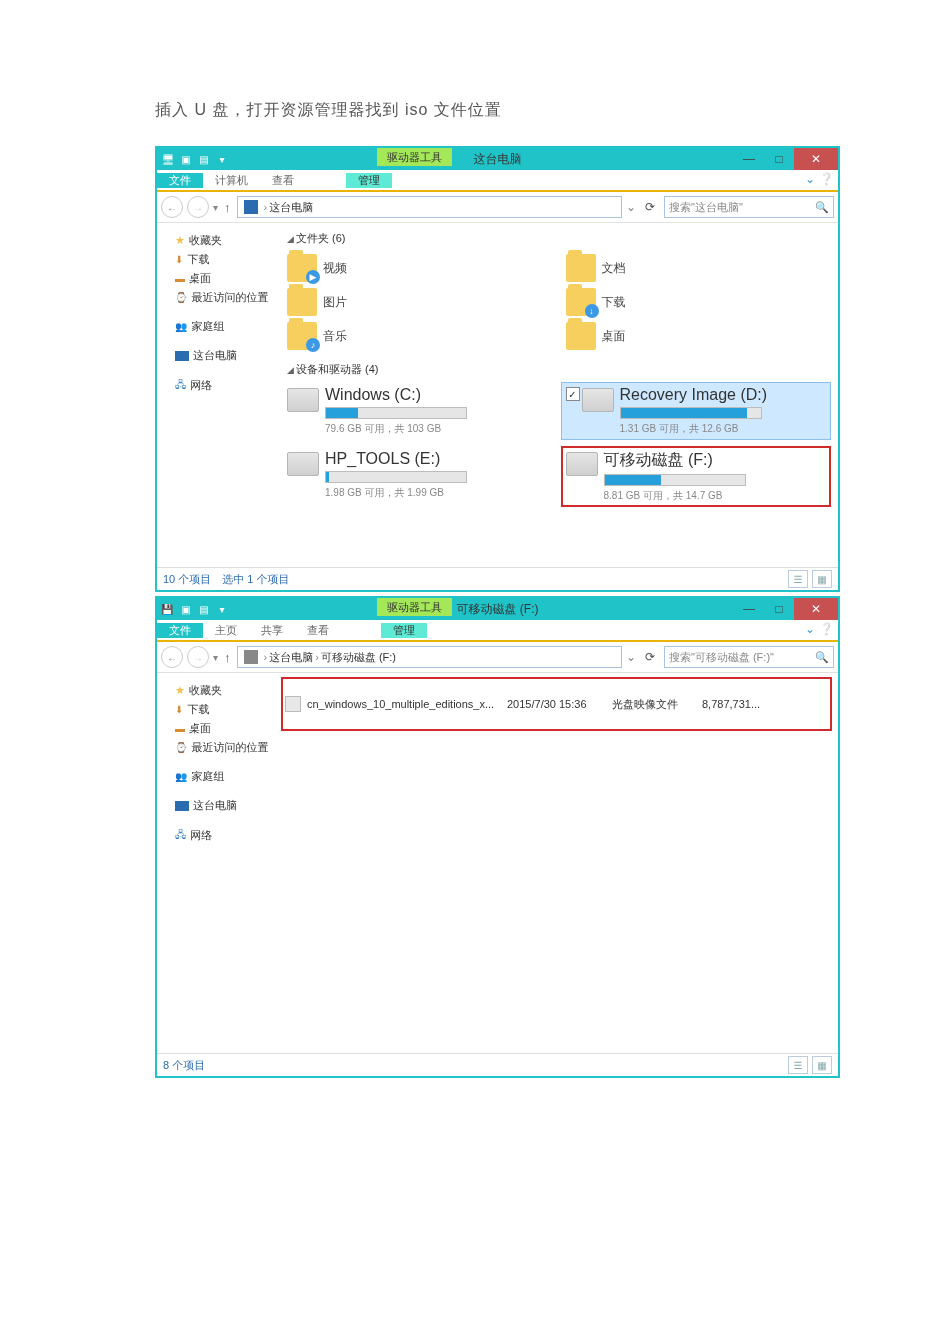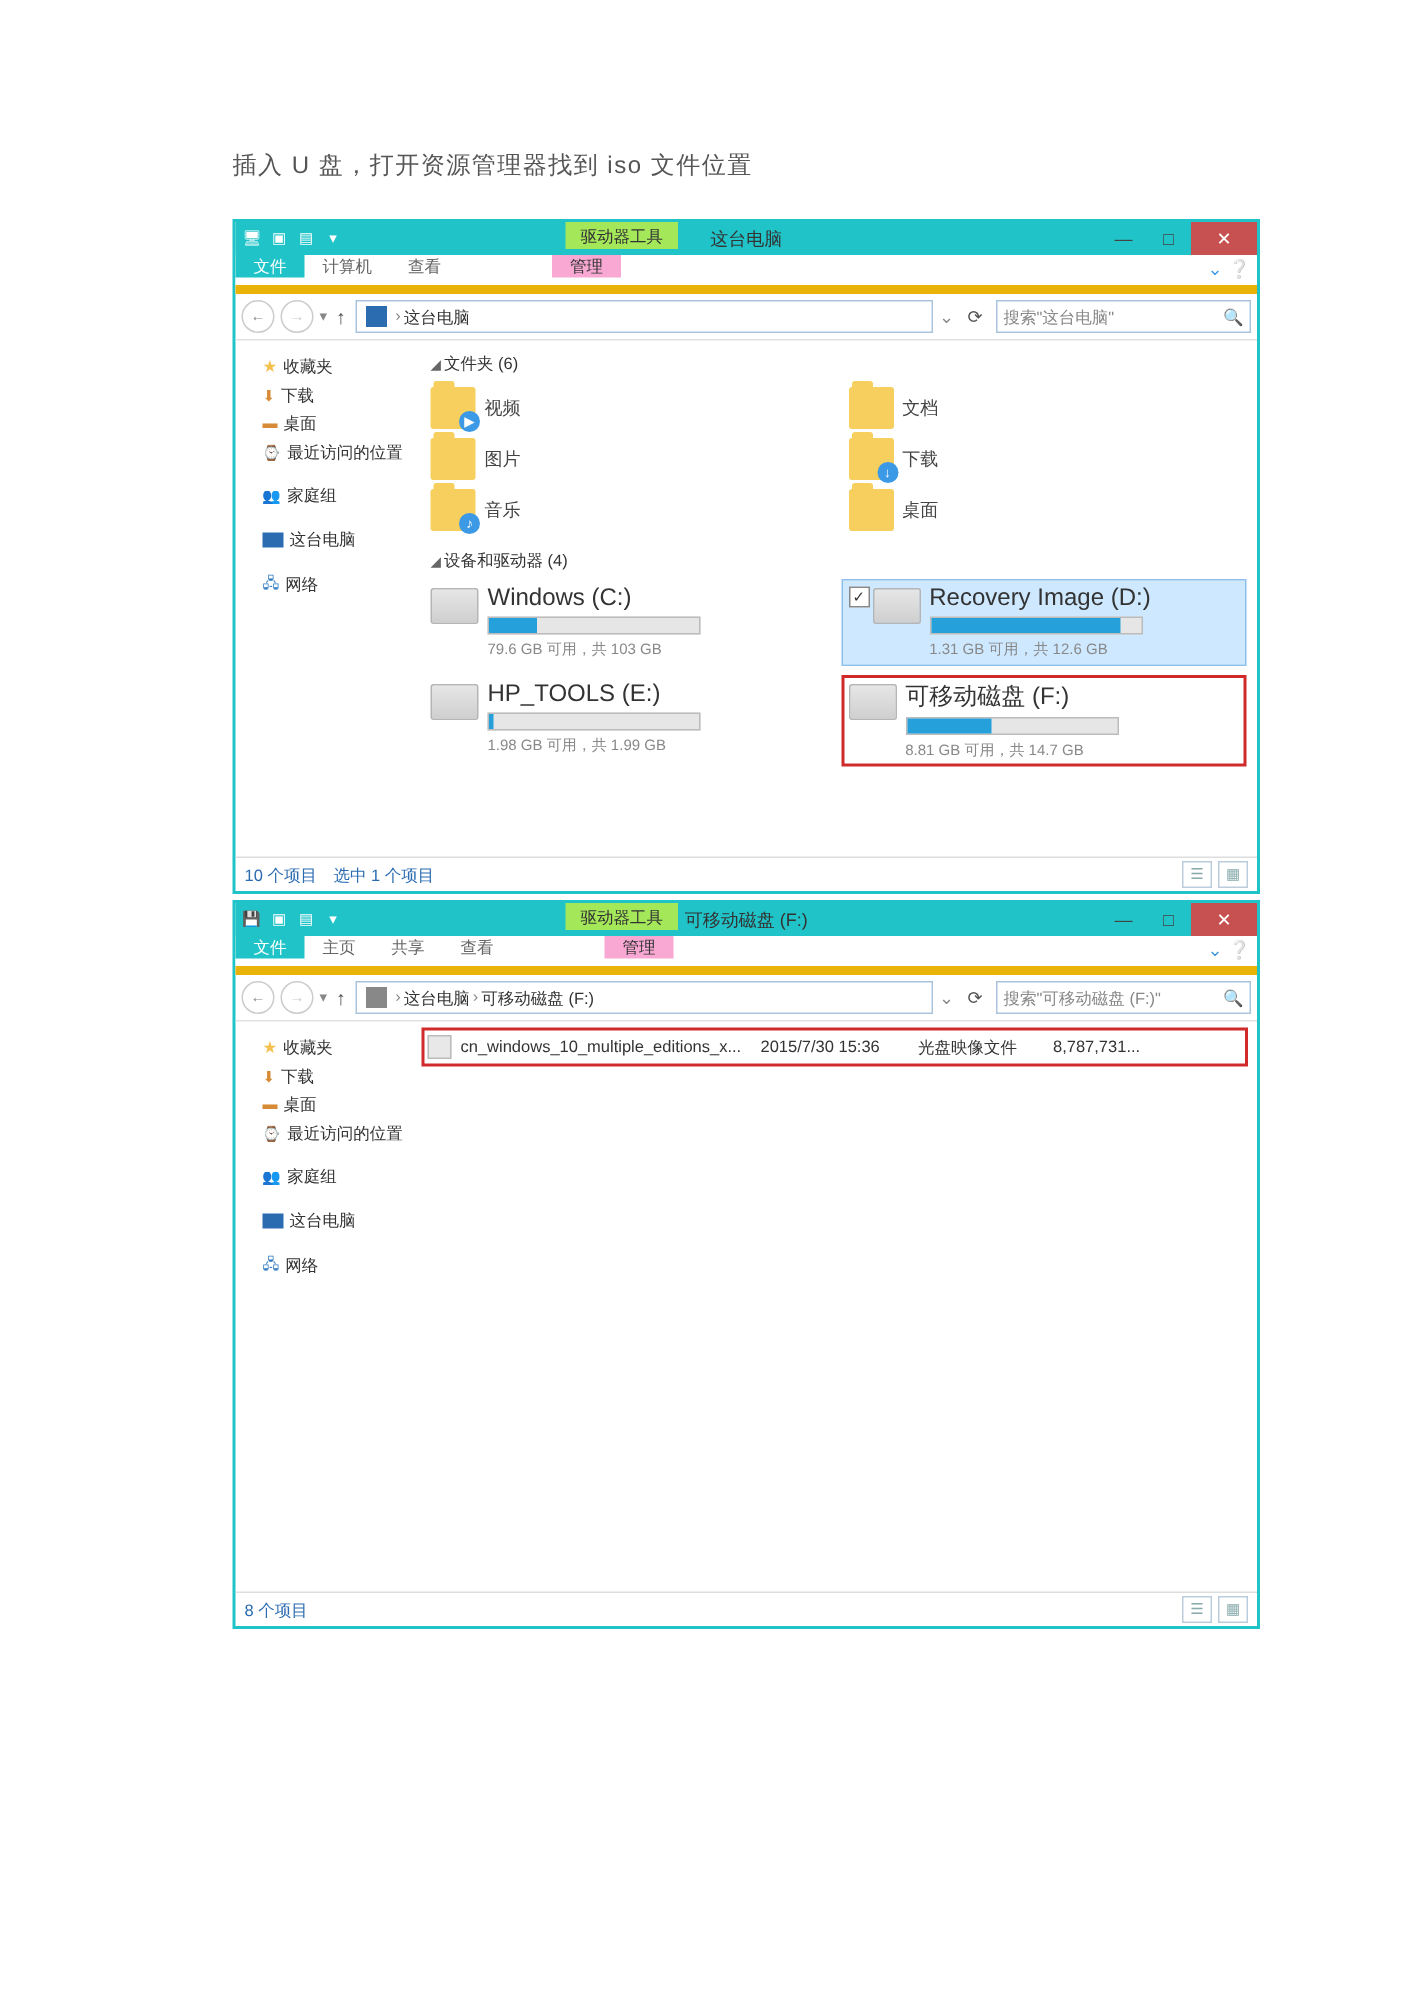--- a/index.html
+++ b/index.html
@@ -7,24 +7,24 @@
 .instruction{font-size:16px;color:#555;margin:0 0 25px 155px;letter-spacing:1px}
 .win{width:685px;margin-left:155px;border:2px solid #20c4c8;background:#fff;box-sizing:border-box;margin-bottom:4px}
 .titlebar{height:22px;background:#20c4c8;display:flex;align-items:center;padding:0 0 0 4px;position:relative}
 .qat{display:flex;align-items:center;gap:4px}
 .qat .ic{width:14px;height:14px;display:inline-flex;align-items:center;justify-content:center;font-size:10px;color:#fff}
 .titlebar .wtitle{position:absolute;left:50%;transform:translateX(-50%);color:#333;font-size:12px}
 .titlebar .tool-tab{position:absolute;left:220px;top:0;height:18px;display:flex;align-items:center;padding:0 10px;background:#a4e85a;color:#333;font-size:11px}
 .winbtns{position:absolute;right:0;top:0;display:flex}
 .winbtn{width:30px;height:22px;display:inline-flex;align-items:center;justify-content:center;color:#444;font-size:12px}
 .winbtn.close{width:44px;background:#c75050;color:#fff}
-.ribbon{height:20px;border-bottom:6px solid #eab308;display:flex;align-items:flex-start;position:relative;background:#fff}
+.ribbon{height:20px;border-bottom:2px solid #eab308;display:flex;align-items:center;position:relative;background:#fff}
 .ribbon .tab{padding:0 12px;display:flex;align-items:center;font-size:11px;color:#666}
 .ribbon .tab.file{background:#20c4c8;color:#fff}
-.ribbon .tab.mgr{background:#f9a8d4;color:#333;margin-left:62px}
+.ribbon .tab.mgr{background:#5eead4;color:#333;margin-left:40px}
 .ribbon .right{position:absolute;right:4px;top:2px;display:flex;align-items:center;gap:4px;color:#3c99e6;font-size:12px}
 .addr{height:26px;border-bottom:1px solid #e1e1e1;display:flex;align-items:center;padding:2px 4px;gap:4px}
 .navbtn{width:20px;height:20px;border:1px solid #ccc;border-radius:50%;display:inline-flex;align-items:center;justify-content:center;color:#888;font-size:10px}
 .navbtn.dis{color:#ccc}
 .up{color:#555;font-size:13px;padding:0 2px}
 .bc{flex:1;height:20px;border:1px solid #aac4de;display:flex;align-items:center;padding:0 6px;font-size:11px;color:#333;background:#fff}
 .bc .bc-icon{width:14px;height:14px;background:#2b6cb0;margin-right:4px}
 .bc .sep{color:#888;margin:0 2px}
 .refresh{width:20px;text-align:center;color:#555}
 .search{width:160px;height:20px;border:1px solid #aac4de;display:flex;align-items:center;justify-content:space-between;padding:0 4px;font-size:11px;color:#888}
@@ -58,21 +58,21 @@
 .drive .bar .fill{position:absolute;left:0;top:0;bottom:0;background:#26a0da}
 .drive .dfree{font-size:10px;color:#888}
 .drive .chk{width:12px;height:12px;border:1px solid #888;background:#fff;display:inline-flex;align-items:center;justify-content:center;font-size:10px;color:#333;position:absolute;left:4px;top:4px}
 .highlight-red{outline:2px solid #d02a2a;outline-offset:-1px}
 .status{height:22px;border-top:1px solid #ddd;display:flex;align-items:center;justify-content:space-between;padding:0 6px;font-size:11px;color:#2b6cb0}
 .status .views{display:flex;gap:4px;color:#8aa}
 .status .views .v{width:18px;height:16px;border:1px solid #bcd;display:inline-flex;align-items:center;justify-content:center;font-size:10px}
 
 .list-head{display:grid;grid-template-columns:22px 200px 105px 90px 80px;font-size:11px;color:#555;border-bottom:1px solid #e6e6e6;padding:4px 2px}
 .list-head .chkcol{width:14px;height:14px;border:1px solid #aaa}
-.list-row{display:grid;grid-template-columns:22px 200px 105px 90px 80px;font-size:11px;color:#333;padding:3px 2px;align-items:center}
+.list-row{display:grid;grid-template-columns:22px 200px 105px 90px 80px;font-size:11px;color:#333;padding:17px 2px;align-items:center}
 .list-row .ficon2{width:14px;height:14px;background:#e8e8e8;border:1px solid #bbb}
 .list-row.hl{outline:2px solid #d02a2a}
 </style>
 </head>
 <body>
 <div class="page">
 
 <div class="instruction">插入 U 盘，打开资源管理器找到 iso 文件位置</div>
 
 <div class="win">

